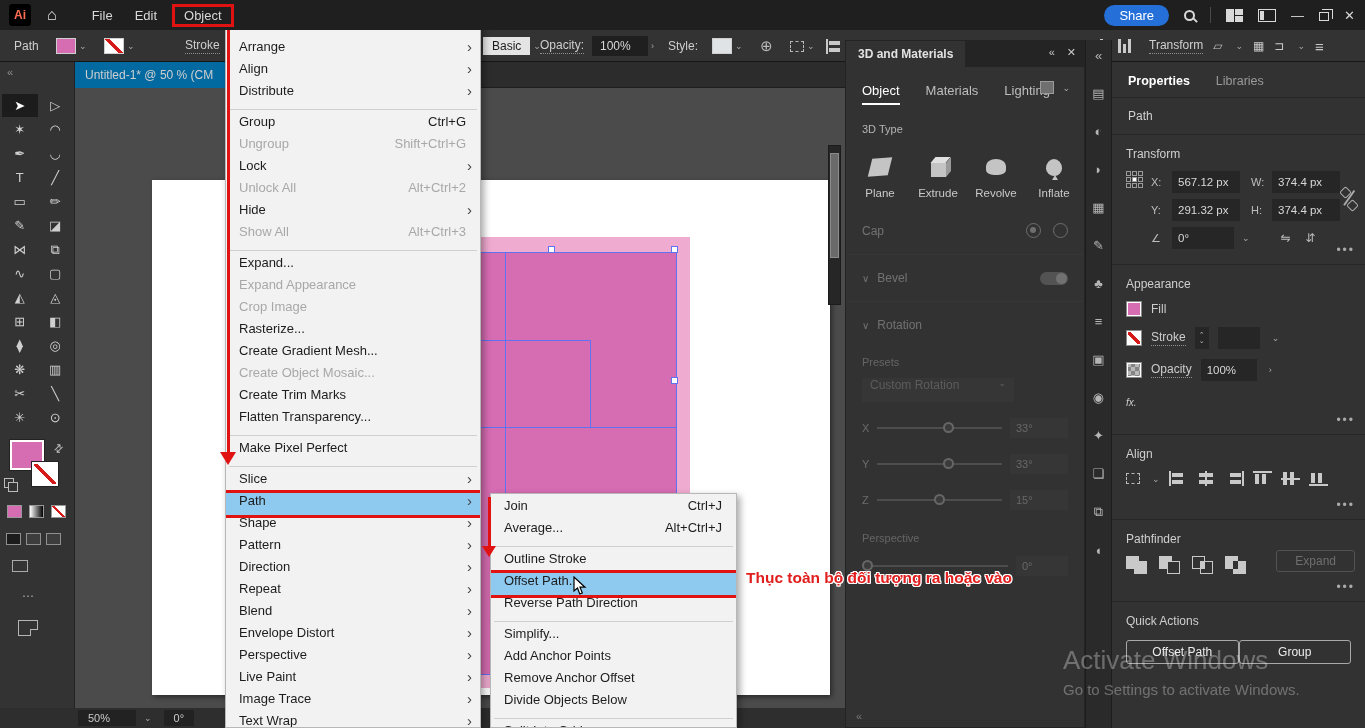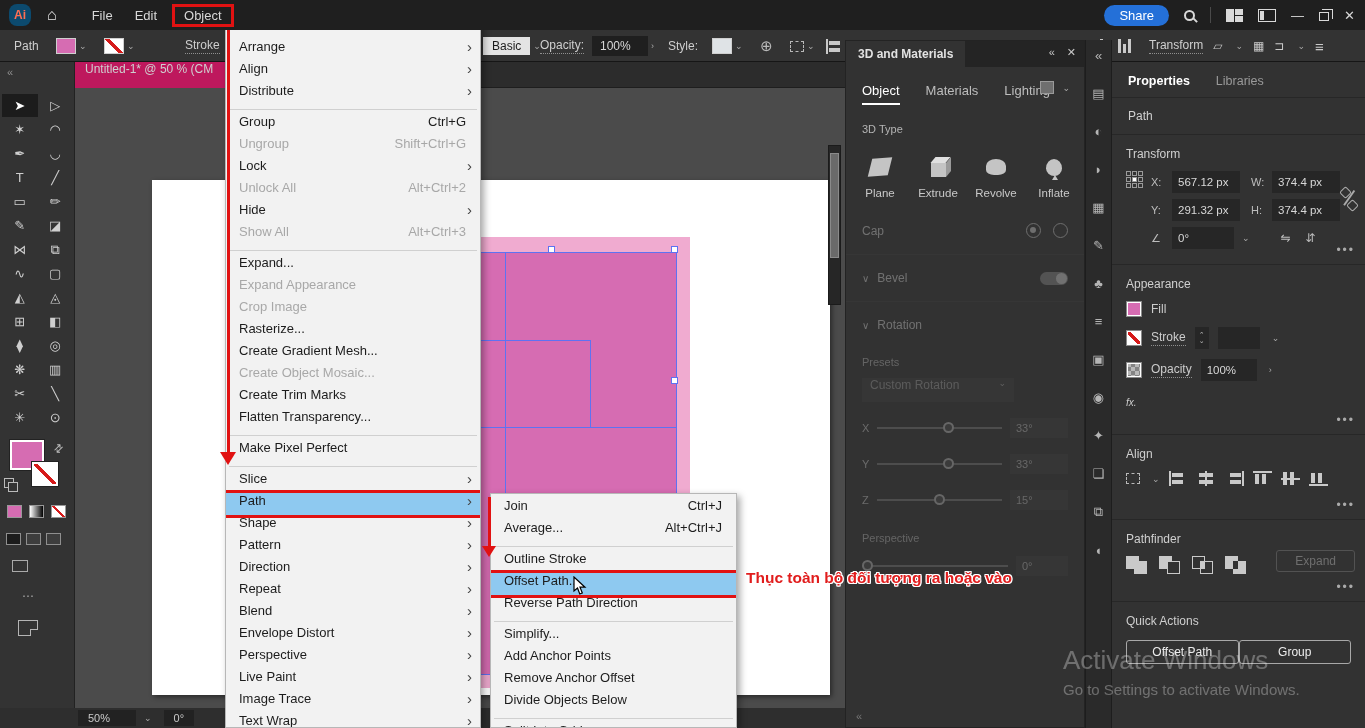--- a/index.html
+++ b/index.html
@@ -1,21 +1,21 @@
 <!DOCTYPE html>
 <html><head>
 <meta charset="utf-8">
 <style>
   *{margin:0;padding:0;box-sizing:border-box}
   body{font-family:"Liberation Sans",sans-serif;background:#111}
   .app{position:relative;width:1365px;height:728px;background:#4b4b4b;overflow:hidden}
 
   
   .titlebar{position:absolute;left:0;top:0;width:100%;height:30px;background:#1f1f1f;display:flex;align-items:center;z-index:72}
-  .ai-logo{width:22px;height:22px;margin-left:9px;background:#0c4a6e;color:#ff6e53;font-weight:bold;font-size:12px;display:grid;place-items:center;border-radius:8px}
+  .ai-logo{width:22px;height:22px;margin-left:9px;background:#000000;color:#ff6e53;font-weight:bold;font-size:12px;display:grid;place-items:center;border-radius:3px}
   .home-ic{color:#e6e6e6;font-size:16px;margin-left:16px}
   .tb-menus{display:flex;margin-left:24px;align-items:center}
   .tb-menu{color:#d8d8d8;font-size:13px;padding:4px 11px}
   .tb-menu.boxed{border:3px solid #e11212;padding:1px 9px;margin-left:4px}
   .tb-right{margin-left:auto;display:flex;align-items:center;gap:15px;margin-right:10px}
   .share-pill{background:#2470d8;color:#fff;font-size:13px;padding:3px 15px;border-radius:12px}
   .mag{width:11px;height:11px;border:2px solid #d9d9d9;border-radius:50%;position:relative}
   .mag::after{content:"";position:absolute;width:6px;height:2px;background:#d9d9d9;right:-5px;bottom:-2px;transform:rotate(45deg)}
   .tb-div{width:1px;height:16px;background:#4a4a4a}
   .ws-icon{width:17px;height:13px;display:flex;gap:1px}
@@ -63,21 +63,21 @@
   .dm{width:15px;height:12px;border:1px solid #8f8f8f;background:#3d3d3d}
   .dm.on{background:#1c1c1c}
   .scr-mode{position:absolute;left:12px;top:498px;width:16px;height:12px;border:1px solid #aaa}
   .rail-dots{position:absolute;left:22px;top:527px;color:#aaa;letter-spacing:2px;font-size:12px}
   .board-ic{position:absolute;left:18px;top:558px;width:20px;height:16px;border:1px solid #b5b5b5}
   .board-ic::after{content:"";position:absolute;right:-1px;bottom:-1px;width:7px;height:6px;background:#333;border-left:1px solid #b5b5b5;border-top:1px solid #b5b5b5}
 
   
   .canvas{position:absolute;left:75px;top:62px;width:770px;bottom:20px;background:#4b4b4b;overflow:hidden}
   .tabbar{height:26px;background:#2c2c2c;border-bottom:1px solid #1e1e1e;display:flex;align-items:center}
-  .doc-tab{height:26px;display:flex;background:#be185d;color:#cfcfcf;font-size:12px;padding:0 14px 0 10px}
+  .doc-tab{height:26px;display:flex;align-items:center;background:#0369a1;color:#cfcfcf;font-size:12px;padding:0 14px 0 10px}
   .artboard{position:absolute;left:77px;top:118px;width:678px;height:515px;background:#fff;box-shadow:2px 2px 5px rgba(0,0,0,.45)}
   .pink-light{position:absolute;left:360px;top:175px;width:255px;height:451px}
   .pink-dark{position:absolute;left:368px;top:190px;width:234px;height:423px;border:1px solid #5e72f2}
   .bl{position:absolute;background:#5e72f2}
   .handle{position:absolute;width:7px;height:7px;background:#fff;border:1px solid #5e72f2}
   .vscroll{position:absolute;left:753px;top:83px;width:13px;height:160px;background:#262626;border:1px solid #1b1b1b}
   .vscroll .thumb{position:absolute;left:1px;top:7px;width:9px;height:105px;background:#6a6a6a;border:1px solid #8a8a8a}
 
   
   .statusbar{position:absolute;left:0;bottom:0;width:845px;height:20px;background:#2e2e2e;display:flex;align-items:center;z-index:5}

